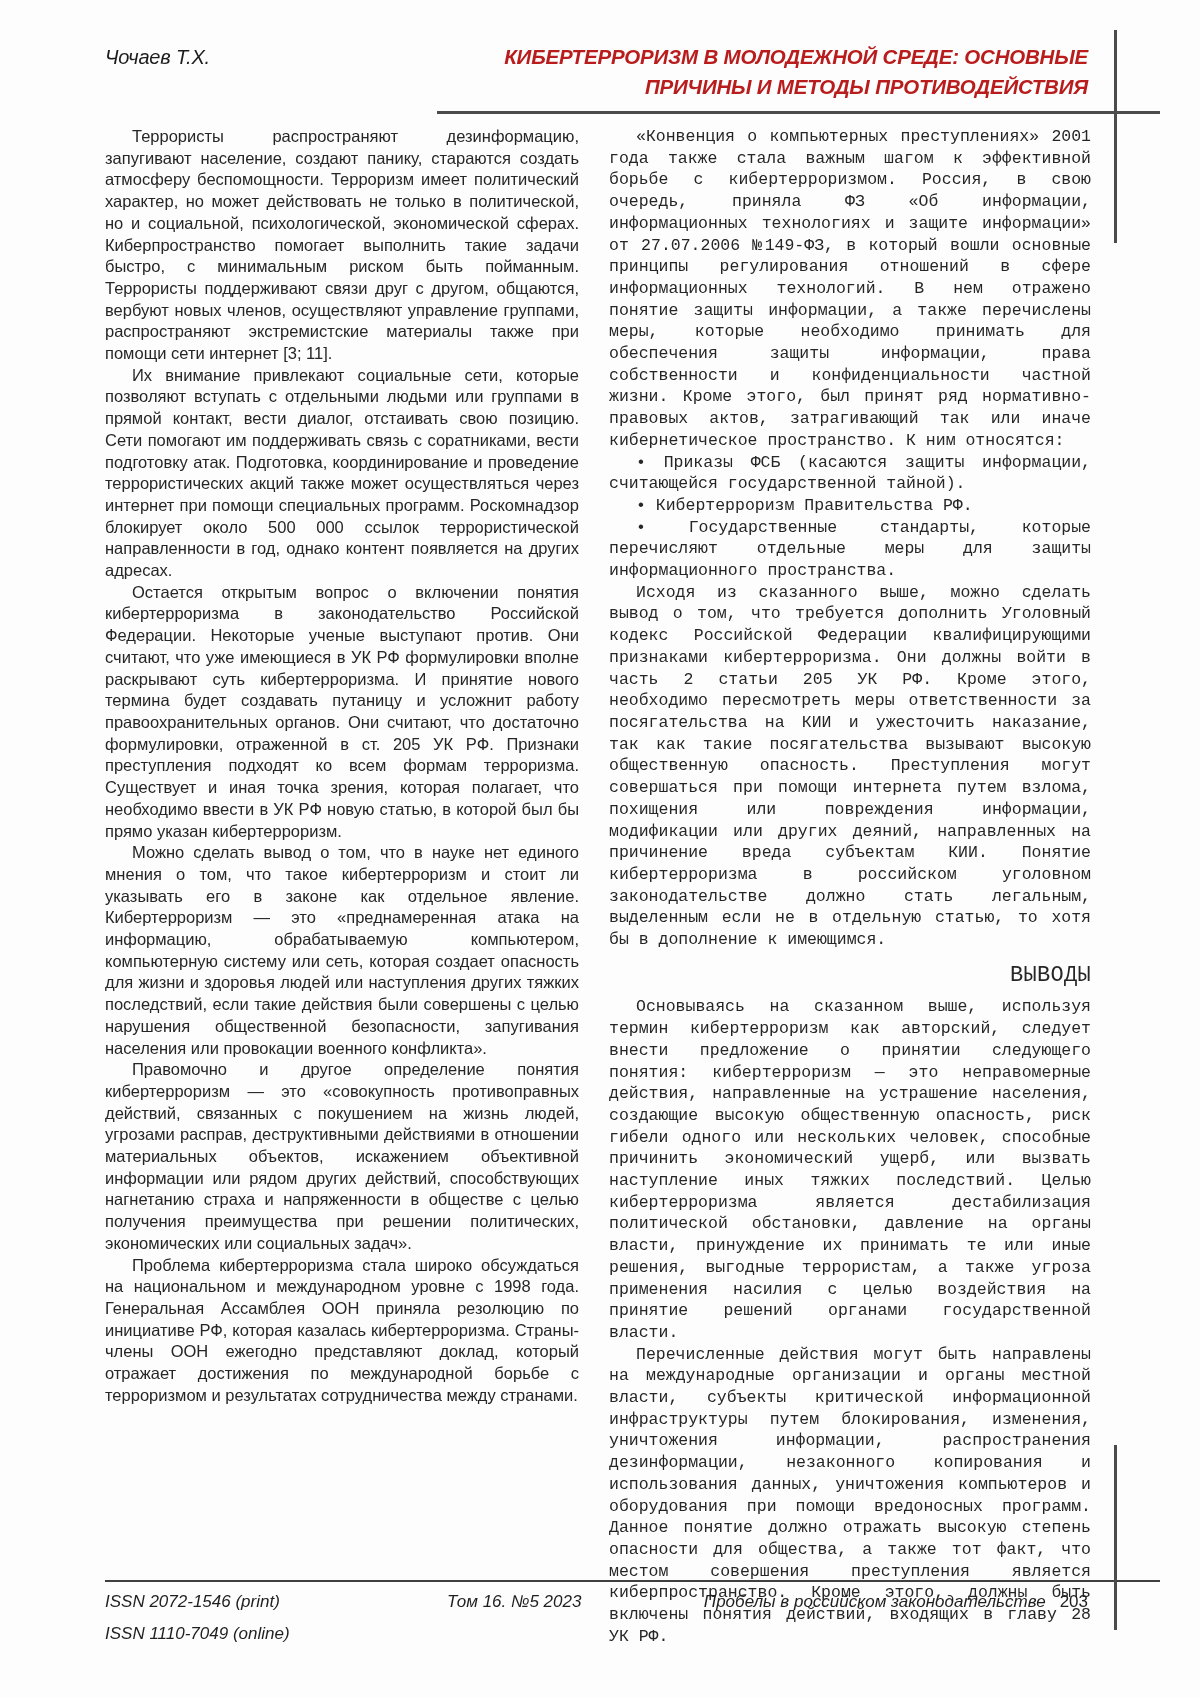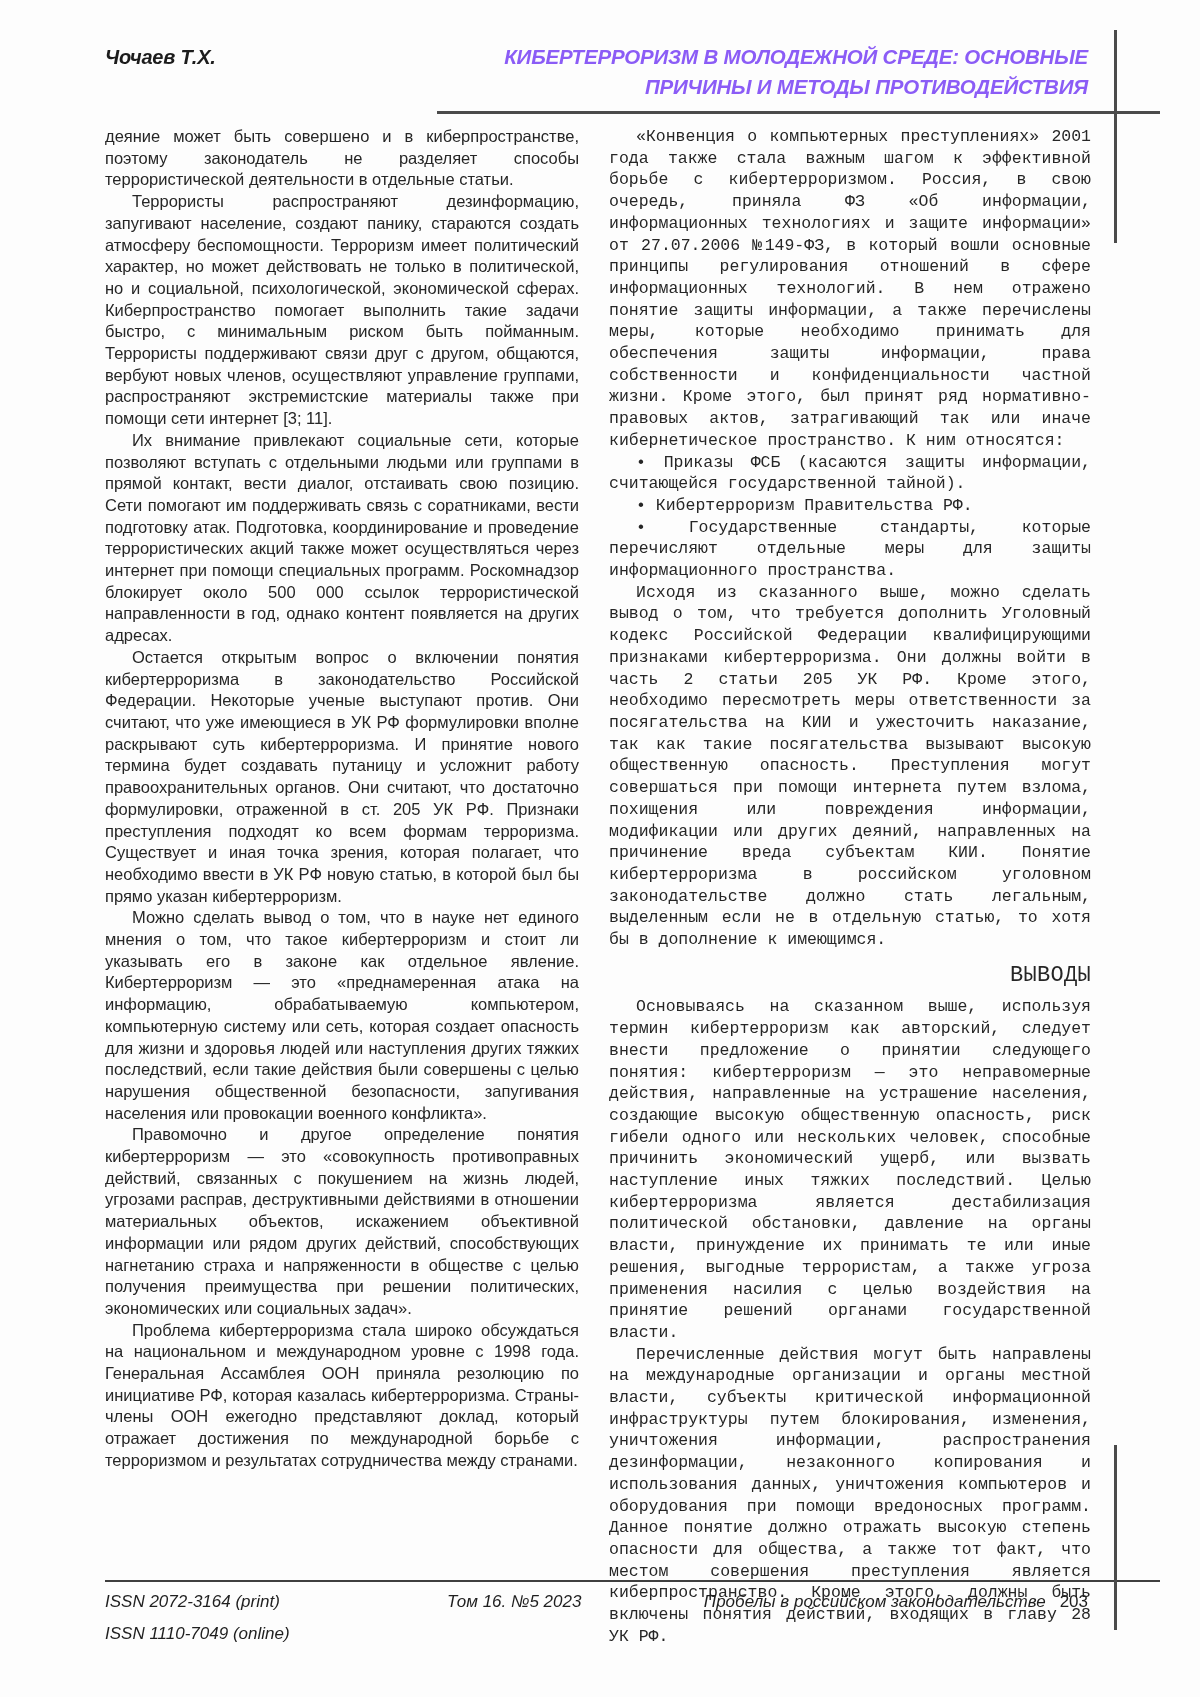--- a/index.html
+++ b/index.html
@@ -8,28 +8,28 @@
     width:1200px;height:1697px;
     background:#fdfdfd;
     margin:0 auto;
     overflow:hidden;
     font-family:"Liberation Sans", sans-serif;
     color:#262626;
   }
   
   .header-author{
     position:absolute;left:105px;top:46px;
-    font-size:20px;font-weight:bold;font-style:italic;
+    font-size:20px;font-weight:normal;font-style:italic;
     color:#1c1c1c;letter-spacing:-0.2px;
   }
   .header-title{
     position:absolute;right:112px;top:42px;
     width:720px;text-align:right;
     font-size:20.5px;font-weight:bold;font-style:italic;
-    line-height:30px;color:#8b5cf6;letter-spacing:-0.2px;
+    line-height:30px;color:#b91c1c;letter-spacing:-0.2px;
   }
   
   .rule{position:absolute;background:#4b4b4b;}
   .header-rule{left:437px;top:111px;width:723px;height:3px;}
   .footer-rule{left:105px;top:1580px;width:1055px;height:2px;background:#3f3f3f;}
   .vrule{position:absolute;width:3px;background:#4b4b4b;}
   .vrule-top{left:1114px;top:30px;height:213px;}
   .vrule-bottom{left:1114px;top:1445px;height:185px;}
   
   .columns{
@@ -66,21 +66,20 @@
   <div class="header-title">
     <div>КИБЕРТЕРРОРИЗМ В МОЛОДЕЖНОЙ СРЕДЕ: ОСНОВНЫЕ</div>
     <div>ПРИЧИНЫ И МЕТОДЫ ПРОТИВОДЕЙСТВИЯ</div>
   </div>
 
   <div class="rule header-rule"></div>
   <div class="vrule vrule-top"></div>
 
   <div class="columns">
     <div class="col col-left">
-        <p class="block paragraph no-indent">деяние может быть совершено и в киберпространстве, поэтому законодатель не разделяет способы террористической деятельности в отдельные статьи.</p>
         <p class="block paragraph">Террористы распространяют дезинформацию, запугивают население, создают панику, стараются создать атмосферу беспомощности. Терроризм имеет политический характер, но может действовать не только в политической, но и социальной, психологической, экономической сферах. Киберпространство помогает выполнить такие задачи быстро, с минимальным риском быть пойманным. Террористы поддерживают связи друг с другом, общаются, вербуют новых членов, осуществляют управление группами, распространяют экстремистские материалы также при помощи сети интернет [3; 11].</p>
         <p class="block paragraph">Их внимание привлекают социальные сети, которые позволяют вступать с отдельными людьми или группами в прямой контакт, вести диалог, отстаивать свою позицию. Сети помогают им поддерживать связь с соратниками, вести подготовку атак. Подготовка, координирование и проведение террористических акций также может осуществляться через интернет при помощи специальных программ. Роскомнадзор блокирует около 500 000 ссылок террористической направленности в год, однако контент появляется на других адресах.</p>
         <p class="block paragraph">Остается открытым вопрос о включении понятия кибертерроризма в законодательство Российской Федерации. Некоторые ученые выступают против. Они считают, что уже имеющиеся в УК РФ формулировки вполне раскрывают суть кибертерроризма. И принятие нового термина будет создавать путаницу и усложнит работу правоохранительных органов. Они считают, что достаточно формулировки, отраженной в ст. 205 УК РФ. Признаки преступления подходят ко всем формам терроризма. Существует и иная точка зрения, которая полагает, что необходимо ввести в УК РФ новую статью, в которой был бы прямо указан кибертерроризм.</p>
         <p class="block paragraph">Можно сделать вывод о том, что в науке нет единого мнения о том, что такое кибертерроризм и стоит ли указывать его в законе как отдельное явление. Кибертерроризм — это «преднамеренная атака на информацию, обрабатываемую компьютером, компьютерную систему или сеть, которая создает опасность для жизни и здоровья людей или наступления других тяжких последствий, если такие действия были совершены с целью нарушения общественной безопасности, запугивания населения или провокации военного конфликта».</p>
         <p class="block paragraph">Правомочно и другое определение понятия кибертерроризм — это «совокупность противоправных действий, связанных с покушением на жизнь людей, угрозами расправ, деструктивными действиями в отношении материальных объектов, искажением объективной информации или рядом других действий, способствующих нагнетанию страха и напряженности в обществе с целью получения преимущества при решении политических, экономических или социальных задач».</p>
         <p class="block paragraph">Проблема кибертерроризма стала широко обсуждаться на национальном и международном уровне с 1998 года. Генеральная Ассамблея ООН приняла резолюцию по инициативе РФ, которая казалась кибертерроризма. Страны-члены ООН ежегодно представляют доклад, который отражает достижения по международной борьбе с терроризмом и результатах сотрудничества между странами.</p>
       </div>
     <div class="col col-right">
         <p class="block paragraph">«Конвенция о компьютерных преступлениях» 2001 года также стала важным шагом к эффективной борьбе с кибертерроризмом. Россия, в свою очередь, приняла ФЗ «Об информации, информационных технологиях и защите информации» от 27.07.2006 №149-ФЗ, в который вошли основные принципы регулирования отношений в сфере информационных технологий. В нем отражено понятие защиты информации, а также перечислены меры, которые необходимо принимать для обеспечения защиты информации, права собственности и конфиденциальности частной жизни. Кроме этого, был принят ряд нормативно-правовых актов, затрагивающий так или иначе кибернетическое пространство. К ним относятся:</p>
         <p class="block bullet">• Приказы ФСБ (касаются защиты информации, считающейся государственной тайной).</p>
@@ -90,21 +89,21 @@
         <h2 class="block heading">ВЫВОДЫ</h2>
         <p class="block paragraph">Основываясь на сказанном выше, используя термин кибертерроризм как авторский, следует внести предложение о принятии следующего понятия: кибертерроризм — это неправомерные действия, направленные на устрашение населения, создающие высокую общественную опасность, риск гибели одного или нескольких человек, способные причинить экономический ущерб, или вызвать наступление иных тяжких последствий. Целью кибертерроризма является дестабилизация политической обстановки, давление на органы власти, принуждение их принимать те или иные решения, выгодные террористам, а также угроза применения насилия с целью воздействия на принятие решений органами государственной власти.</p>
         <p class="block paragraph">Перечисленные действия могут быть направлены на международные организации и органы местной власти, субъекты критической информационной инфраструктуры путем блокирования, изменения, уничтожения информации, распространения дезинформации, незаконного копирования и использования данных, уничтожения компьютеров и оборудования при помощи вредоносных программ. Данное понятие должно отражать высокую степень опасности для общества, а также тот факт, что местом совершения преступления является киберпространство. Кроме этого, должны быть включены понятия действий, входящих в главу 28 УК РФ.</p>
       </div>
   </div>
 
   <div class="rule footer-rule"></div>
   <div class="vrule vrule-bottom"></div>
 
   <div class="footer">
-    <div class="f-issn-print">ISSN 2072-3164 (print)</div>
+    <div class="f-issn-print">ISSN 2072-1546 (print)</div>
     <div class="f-issn-online">ISSN 1110-7049 (online)</div>
     <div class="f-volume">Том 16. №5 2023</div>
     <div class="f-right">
       <span class="journal">Пробелы в российском законодательстве</span><span class="pagenum">203</span>
     </div>
   </div>
 
 </div>
 
 </body></html>

